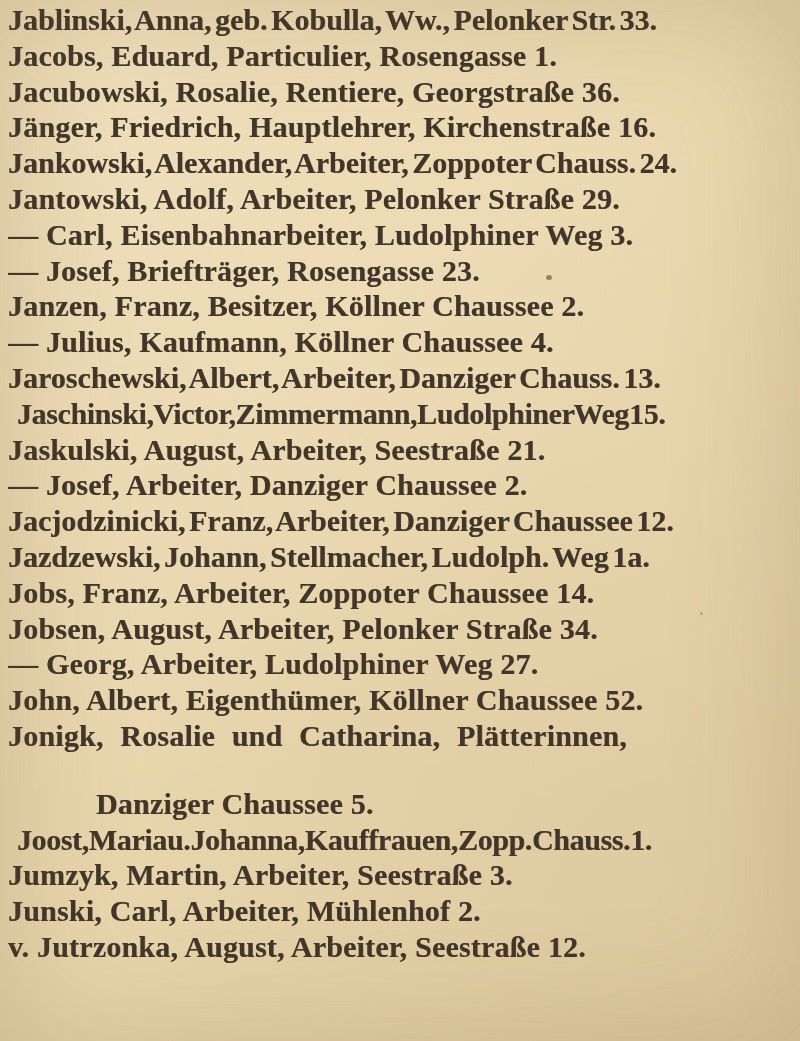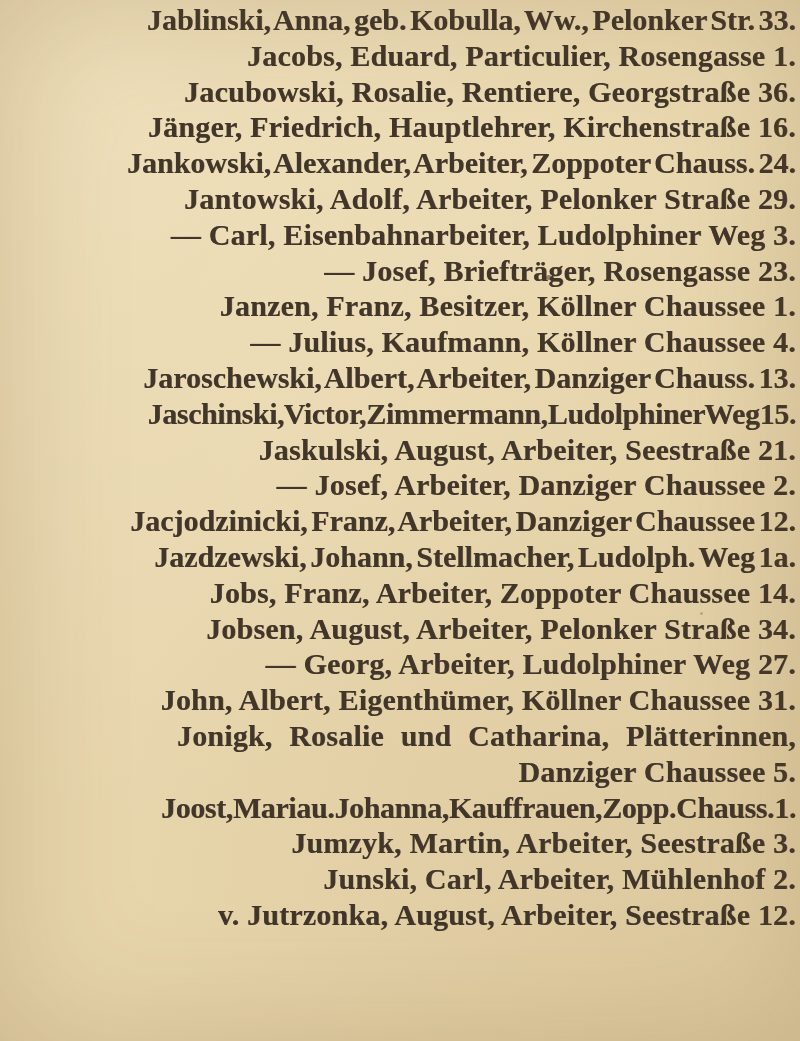--- a/index.html
+++ b/index.html
@@ -33,63 +33,62 @@
     border-radius: 50%;
     background: rgba(74, 58, 38, 0.55);
     pointer-events: none;
   }
   .speck.s1 { width: 6px; height: 5px; left: 546px; top: 275px; }
   .speck.s2 { width: 3px; height: 3px; left: 700px; top: 612px; opacity: .5; }
   .page {
     position: relative;
     padding: 2px 4px 0 8px;
     z-index: 1;
-    text-align: right;
   }
   .line {
     font-family: "Liberation Serif", "DejaVu Serif", serif;
     font-weight: 700;
     font-size: 30px;
     line-height: 35.8px;
     height: 35.8px;
     color: var(--ink);
     white-space: nowrap;
     letter-spacing: 0.2px;
     text-shadow: 0.4px 0.4px 0 rgba(66, 54, 42, 0.55);
     overflow: hidden;
   }
   .line.tight  { word-spacing: -4px; letter-spacing: 0; }
   .line.xtight { word-spacing: -7px; letter-spacing: -0.4px; margin-left: 9px; }
   .line.wide   { word-spacing: 9px; }
-  .line.indent { padding-left: 88px; }
+  .line.indent { padding-left: 88px; margin-top: 32px; }
 </style>
 </head>
 <body>
 
 <div class="page">
   <div class="line tight">Jablinski, Anna, geb. Kobulla, Ww., Pelonker Str. 33.</div>
   <div class="line">Jacobs, Eduard, Particulier, Rosengasse 1.</div>
   <div class="line">Jacubowski, Rosalie, Rentiere, Georgstraße 36.</div>
   <div class="line">Jänger, Friedrich, Hauptlehrer, Kirchenstraße 16.</div>
   <div class="line tight">Jankowski, Alexander, Arbeiter, Zoppoter Chauss. 24.</div>
   <div class="line">Jantowski, Adolf, Arbeiter, Pelonker Straße 29.</div>
   <div class="line">— Carl, Eisenbahnarbeiter, Ludolphiner Weg 3.</div>
   <div class="line">— Josef, Briefträger, Rosengasse 23.</div>
-  <div class="line">Janzen, Franz, Besitzer, Köllner Chaussee 1.</div>
+  <div class="line">Janzen, Franz, Besitzer, Köllner Chaussee 2.</div>
   <div class="line">— Julius, Kaufmann, Köllner Chaussee 4.</div>
   <div class="line tight">Jaroschewski, Albert, Arbeiter, Danziger Chauss. 13.</div>
   <div class="line xtight">Jaschinski, Victor, Zimmermann, Ludolphiner Weg 15.</div>
   <div class="line">Jaskulski, August, Arbeiter, Seestraße 21.</div>
   <div class="line">— Josef, Arbeiter, Danziger Chaussee 2.</div>
   <div class="line tight">Jacjodzinicki, Franz, Arbeiter, Danziger Chaussee 12.</div>
   <div class="line tight">Jazdzewski, Johann, Stellmacher, Ludolph. Weg 1a.</div>
   <div class="line">Jobs, Franz, Arbeiter, Zoppoter Chaussee 14.</div>
   <div class="line">Jobsen, August, Arbeiter, Pelonker Straße 34.</div>
   <div class="line">— Georg, Arbeiter, Ludolphiner Weg 27.</div>
-  <div class="line">John, Albert, Eigenthümer, Köllner Chaussee 31.</div>
+  <div class="line">John, Albert, Eigenthümer, Köllner Chaussee 52.</div>
   <div class="line wide">Jonigk, Rosalie und Catharina, Plätterinnen,</div>
   <div class="line indent">Danziger Chaussee 5.</div>
   <div class="line xtight">Joost, Maria u. Johanna, Kauffrauen, Zopp. Chauss. 1.</div>
   <div class="line">Jumzyk, Martin, Arbeiter, Seestraße 3.</div>
   <div class="line">Junski, Carl, Arbeiter, Mühlenhof 2.</div>
   <div class="line">v. Jutrzonka, August, Arbeiter, Seestraße 12.</div>
 </div>
 
 <div class="speck s1"></div>
 <div class="speck s2"></div>

